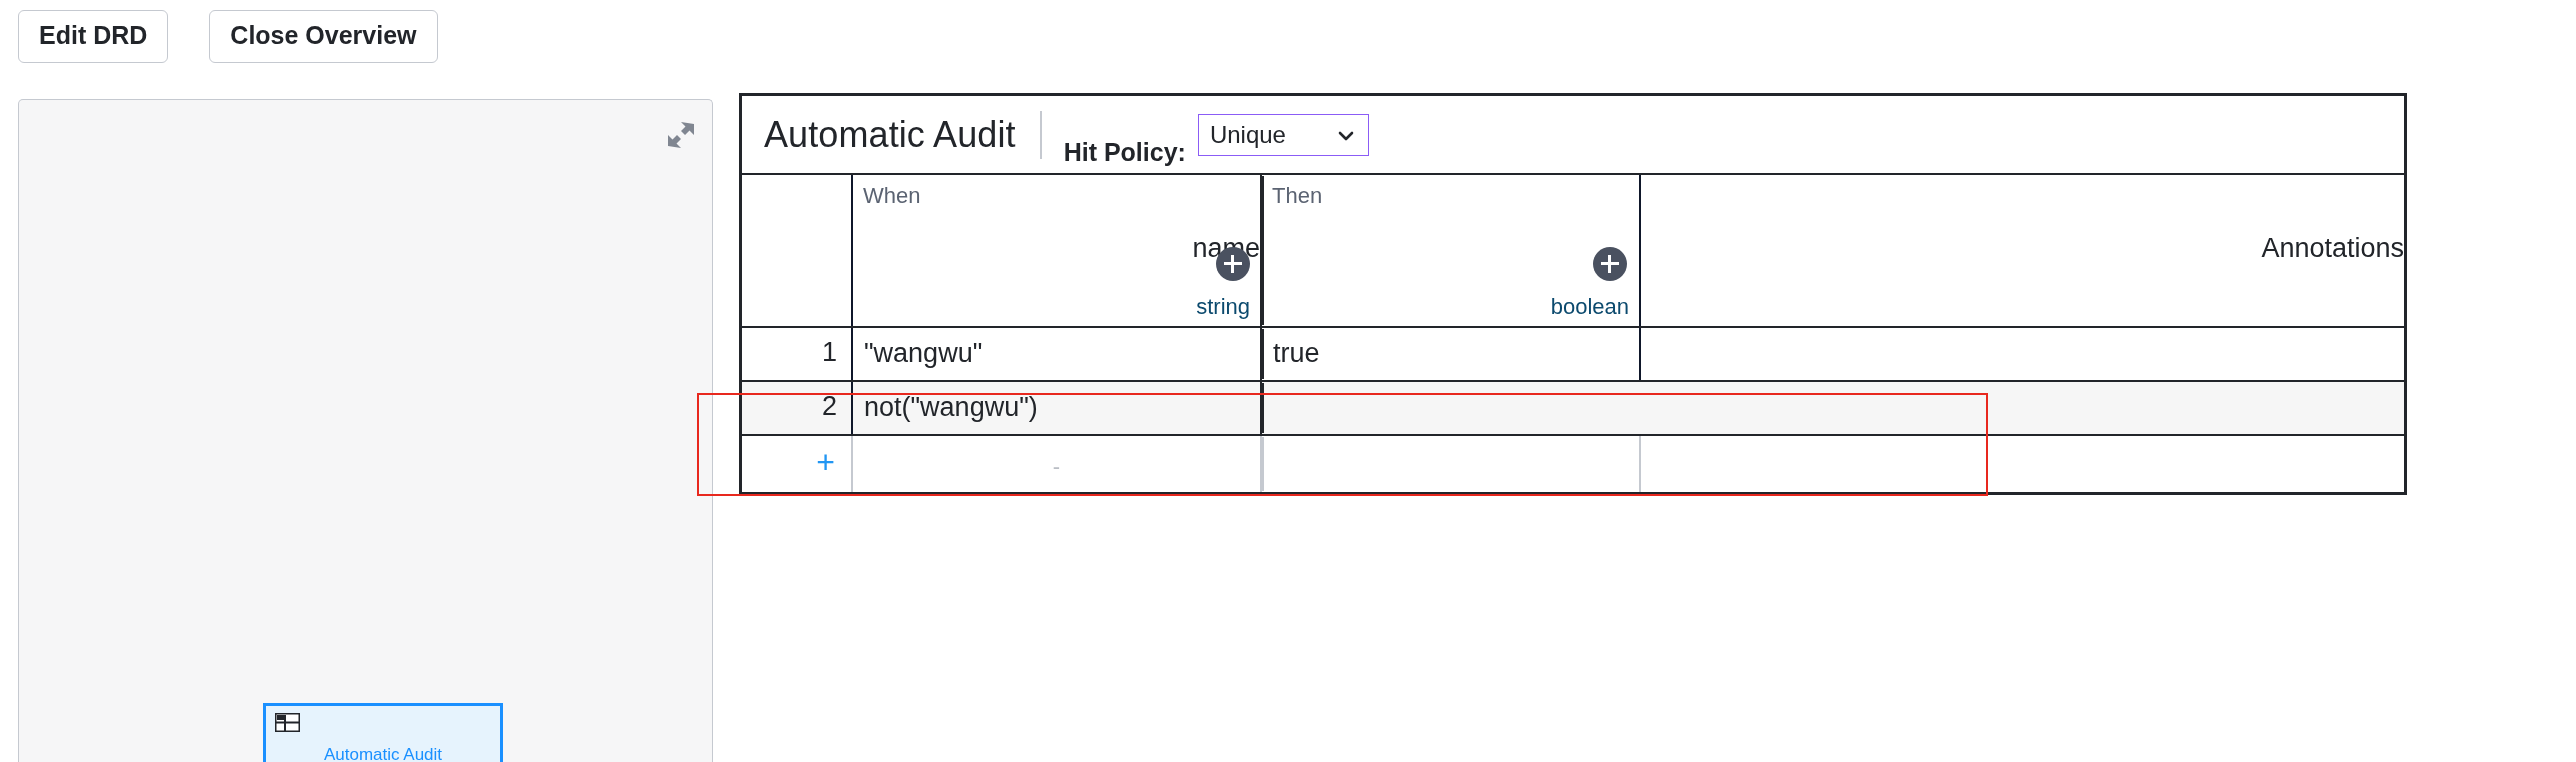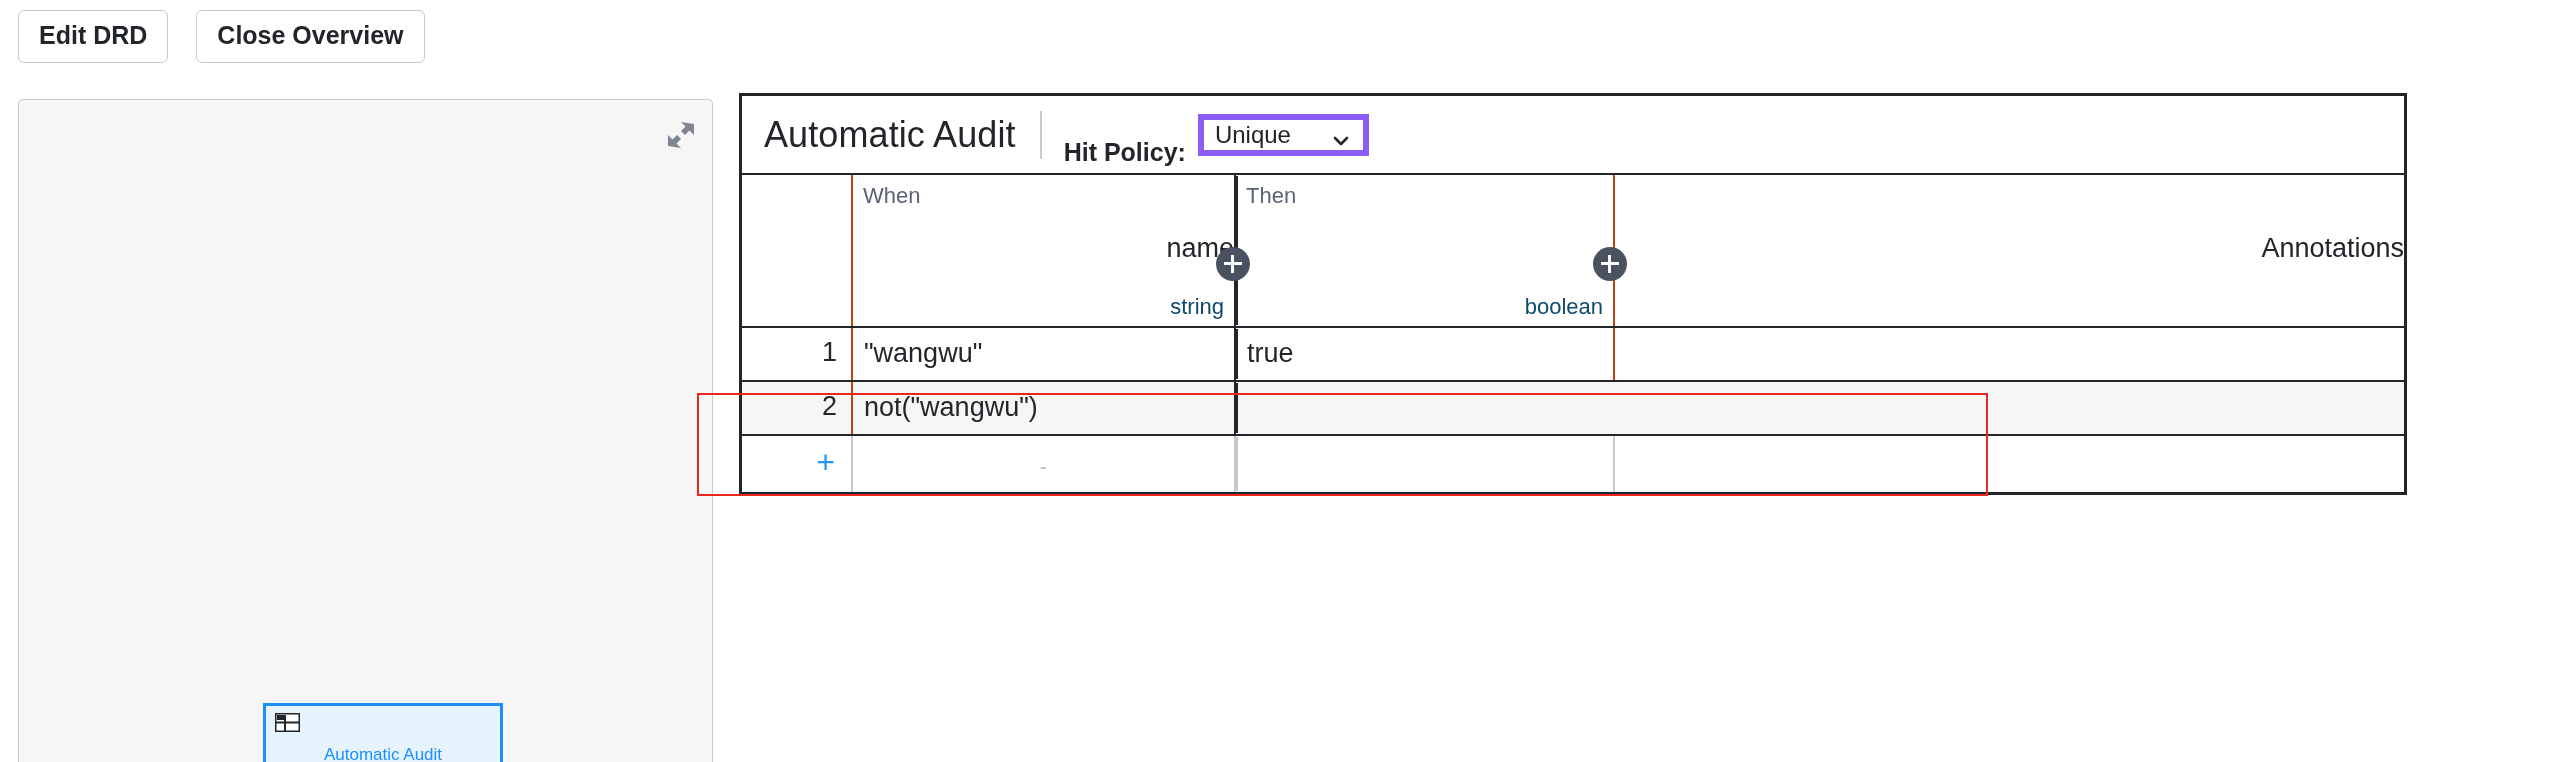--- a/index.html
+++ b/index.html
@@ -15,21 +15,21 @@
     position: relative;
     color: #22252a;
   }
 
   
   .toolbar {
     position: absolute;
     left: 18px;
     top: 10px;
     display: flex;
-    gap: 28px;
+    gap: 41px;
     align-items: flex-start;
   }
   .tb-btn {
     background: #ffffff;
     border: 1px solid #c5c9d0;
     border-radius: 6px;
     font-family: "Liberation Sans", sans-serif;
     font-weight: bold;
     font-size: 25px;
     color: #22252a;
@@ -126,21 +126,21 @@
     font-weight: bold;
     color: #22252a;
     margin-right: 12px;
     white-space: nowrap;
     margin-top: 36px;
   }
   .dt-select {
     position: relative;
     width: 171px;
     height: 42px;
-    border: 6px solid #8b5cf6;
+    border: 1px solid #8b5cf6;
     background: #ffffff;
     box-sizing: border-box;
     display: flex;
     align-items: center;
     cursor: pointer;
   }
   .dt-select-value {
     font-size: 24px;
     color: #22252a;
     padding-left: 11px;
@@ -161,25 +161,25 @@
     border-bottom: 2px solid #22252a;
   }
   .dt-body-row {
     display: flex;
     position: relative;
     height: 52px;
   }
   .dt-row-sep { border-bottom: 2px solid #22252a; }
 
   .c-num   { width: 109px; flex: none; position: relative; }
-  .c-in    { width: 381px; flex: none; position: relative; }
+  .c-in    { width: 381px; flex: none; position: relative; padding-left: 26px; }
   .c-out   { width: 377px; flex: none; position: relative; }
   .c-ann   { flex: 1 1 auto; position: relative; }
 
-  .vline-thin { border-right: 2px solid #c2410c; }
+  .vline-thin { border-right: 2px solid #0f172a; }
   .vline-dbl  { border-right: 2px solid #22252a; box-shadow: 3px 0 0 -1px #22252a; }
 
   
   .hdr-clause {
     position: absolute;
     left: 10px;
     top: 8px;
     font-size: 22px;
     color: #5b6372;
   }

